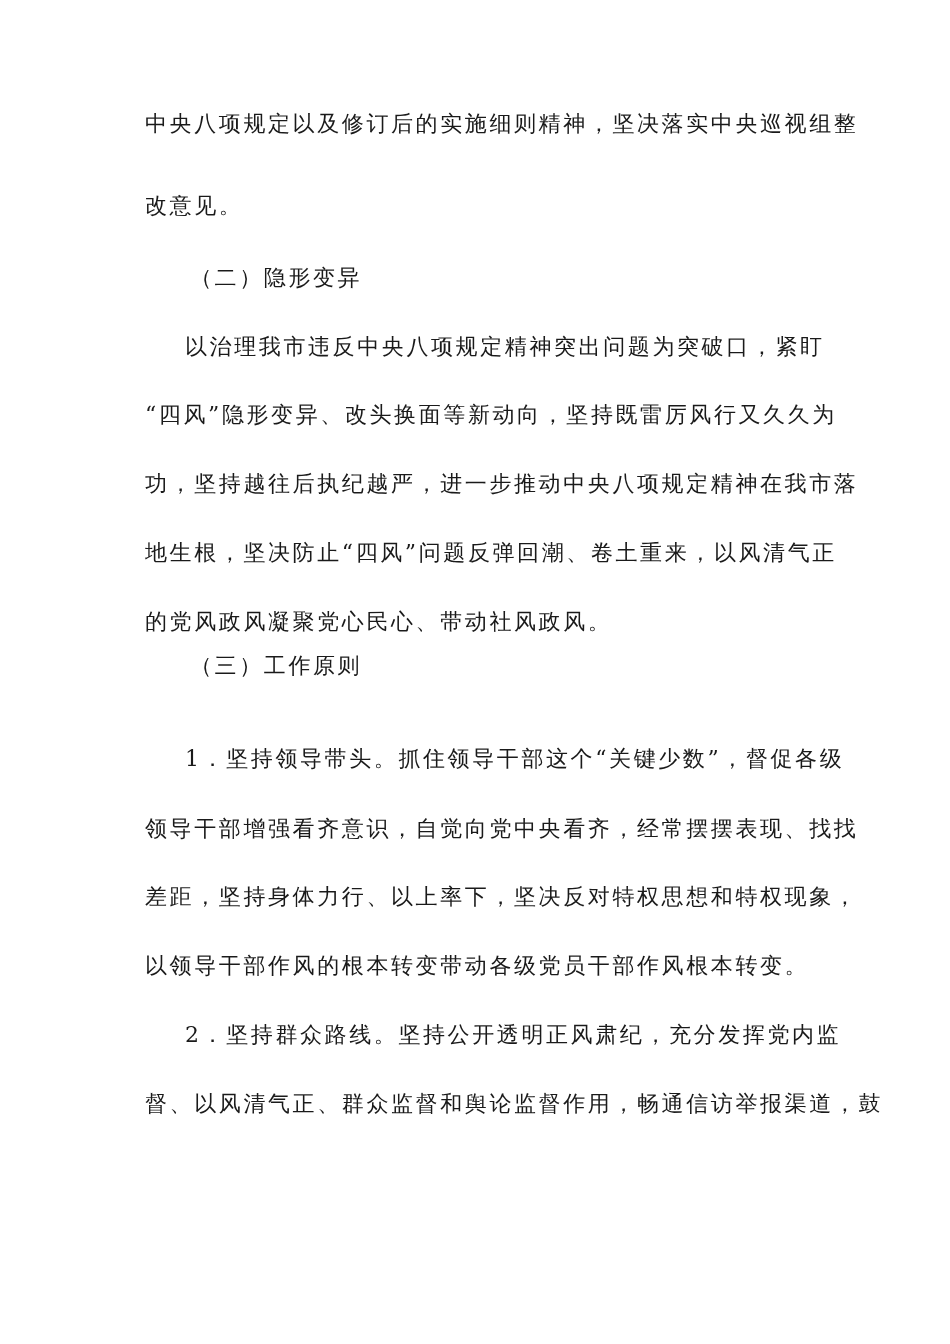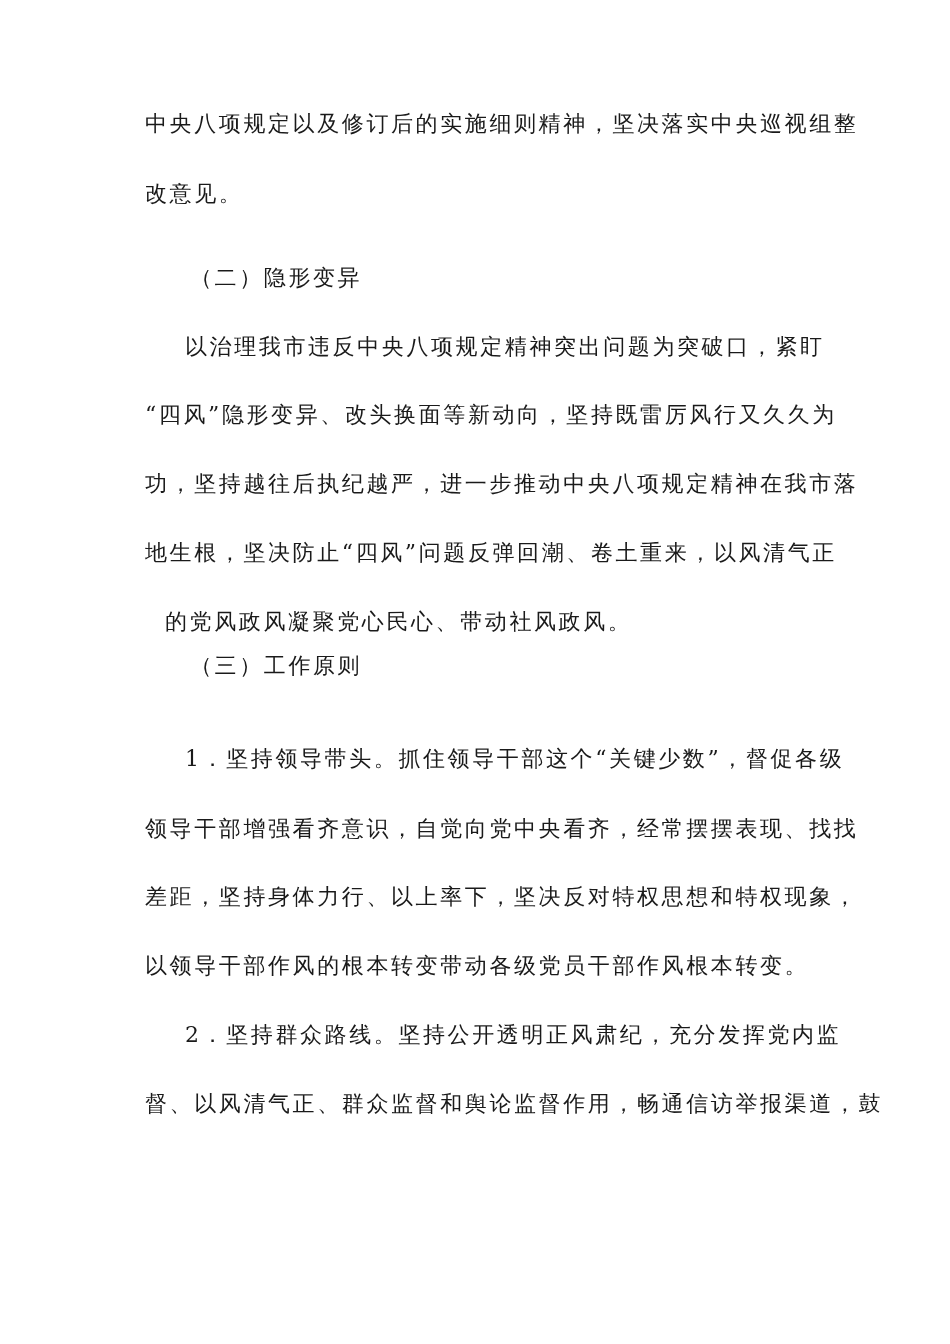--- a/index.html
+++ b/index.html
@@ -34,27 +34,27 @@
       letter-spacing: 2.6px;
     }
     .indent1 { left: 190px; }
     .indent2 { left: 185px; }
   </style>
 </head>
 <body>
 
 <div class="page">
   <div class="line" style="top:108px;">中央八项规定以及修订后的实施细则精神，坚决落实中央巡视组整</div>
-  <div class="line" style="top:178px;">改意见。</div>
+  <div class="line" style="top:190px;">改意见。</div>
   <div class="line indent1" style="top:262px;">（二）隐形变异</div>
   <div class="line indent2" style="top:331px;">以治理我市违反中央八项规定精神突出问题为突破口，紧盯</div>
   <div class="line" style="top:399px;">“四风”隐形变异、改头换面等新动向，坚持既雷厉风行又久久为</div>
   <div class="line" style="top:468px;">功，坚持越往后执纪越严，进一步推动中央八项规定精神在我市落</div>
   <div class="line" style="top:537px;">地生根，坚决防止“四风”问题反弹回潮、卷土重来，以风清气正</div>
-  <div class="line" style="top:606px;margin-left:20px;">的党风政风凝聚党心民心、带动社风政风。</div>
+  <div class="line" style="top:606px;">的党风政风凝聚党心民心、带动社风政风。</div>
   <div class="line indent1" style="top:650px;">（三）工作原则</div>
   <div class="line indent2" style="top:743px;">1．坚持领导带头。抓住领导干部这个“关键少数”，督促各级</div>
   <div class="line" style="top:813px;">领导干部增强看齐意识，自觉向党中央看齐，经常摆摆表现、找找</div>
   <div class="line" style="top:881px;">差距，坚持身体力行、以上率下，坚决反对特权思想和特权现象，</div>
   <div class="line" style="top:950px;text-align:center;">以领导干部作风的根本转变带动各级党员干部作风根本转变。</div>
   <div class="line indent2" style="top:1019px;">2．坚持群众路线。坚持公开透明正风肃纪，充分发挥党内监</div>
   <div class="line" style="top:1088px;">督、以风清气正、群众监督和舆论监督作用，畅通信访举报渠道，鼓</div>
 </div>
 
 </body></html>

